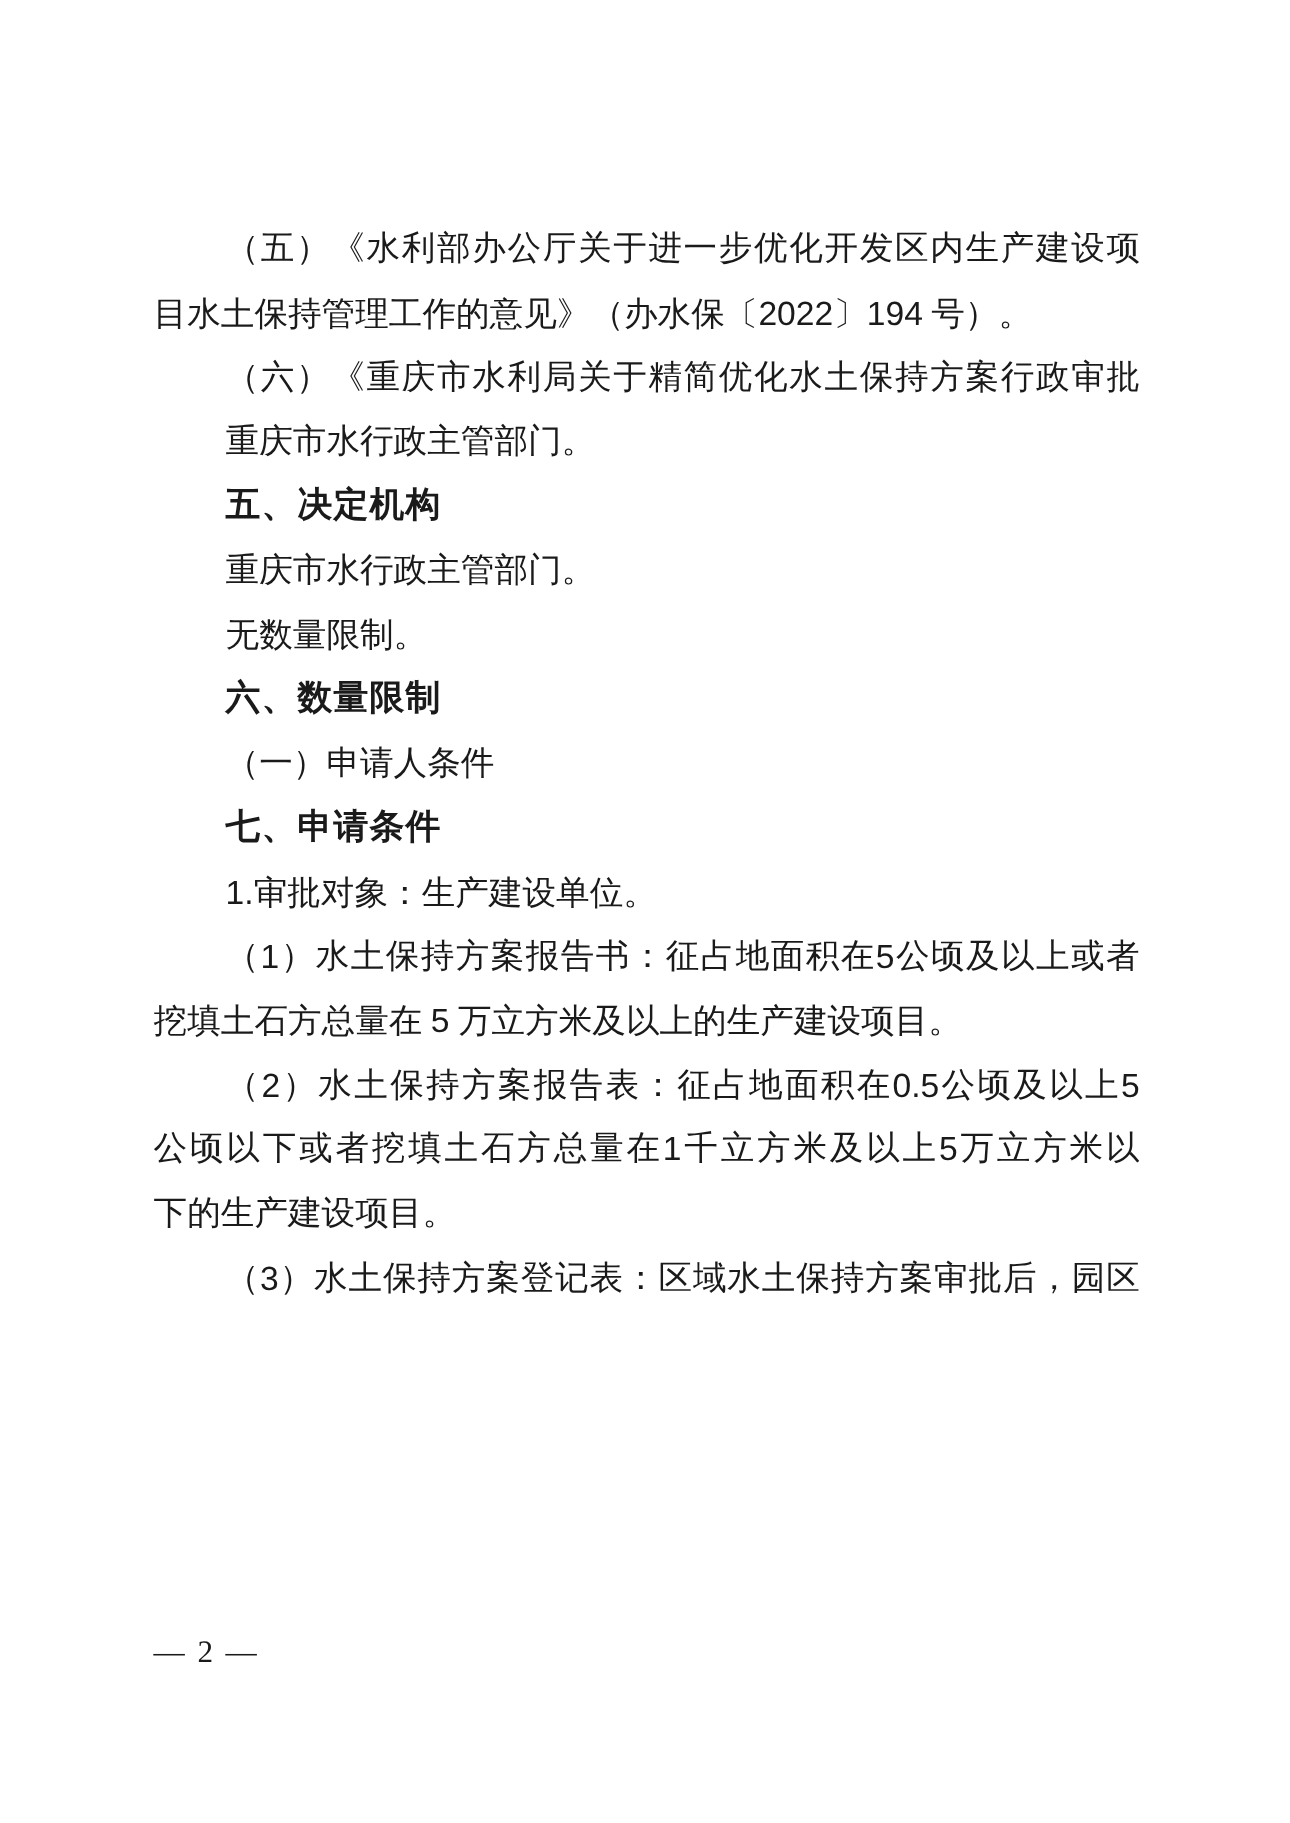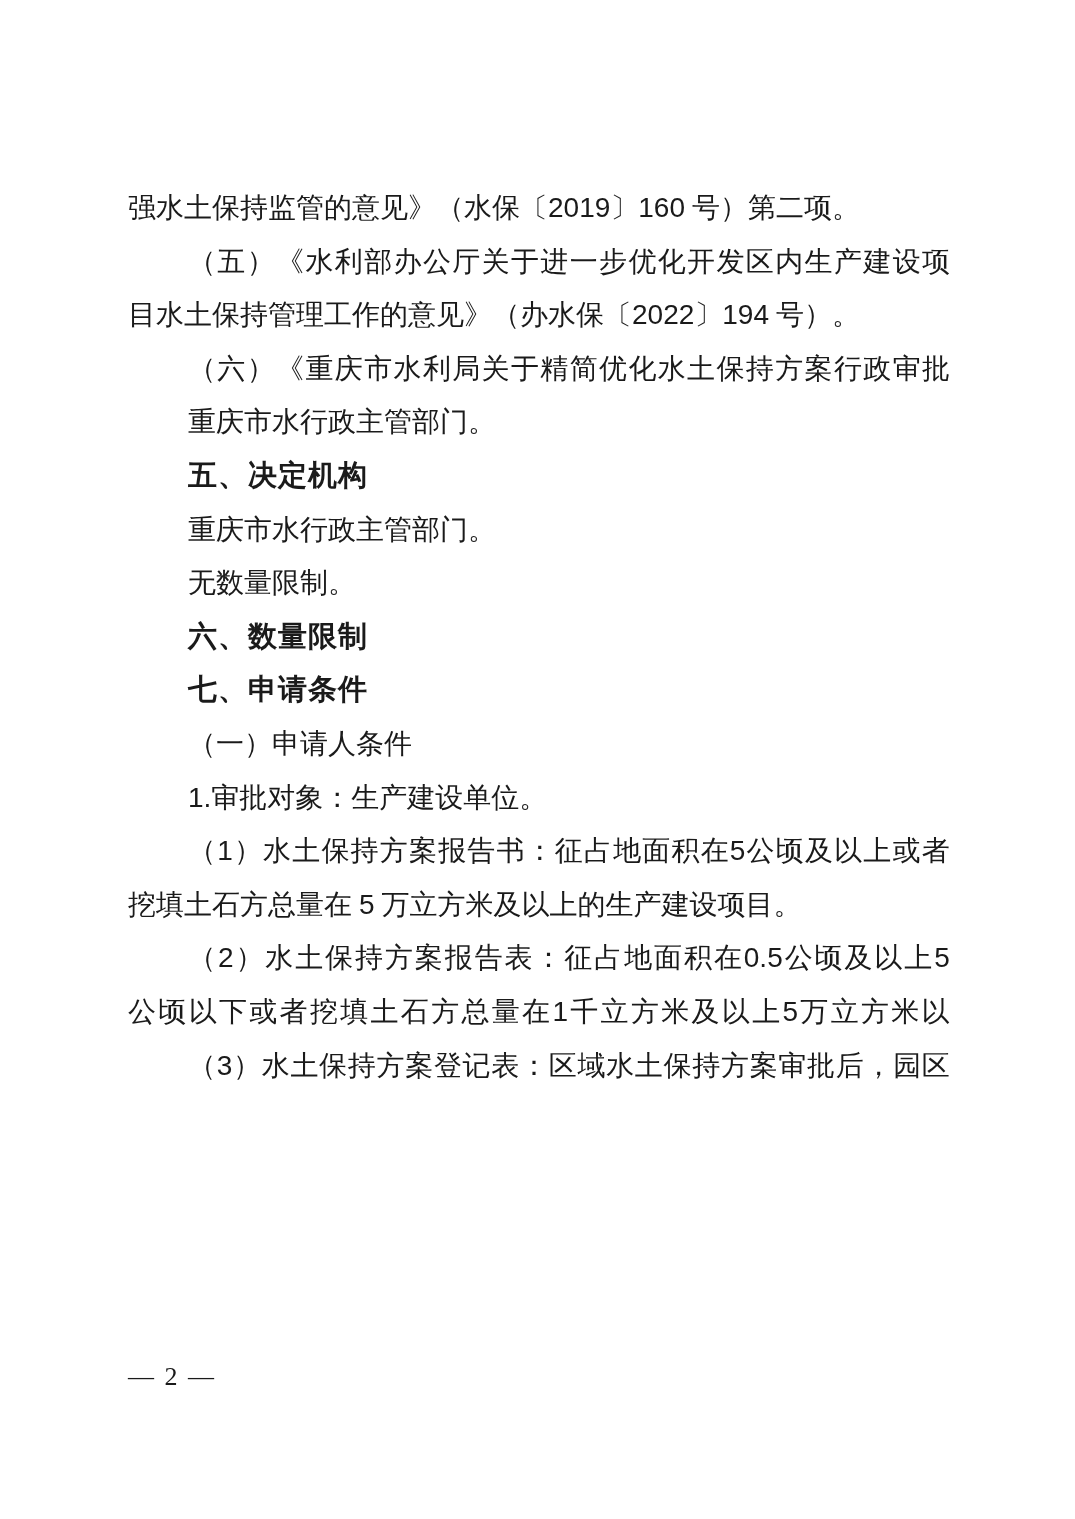--- a/index.html
+++ b/index.html
@@ -59,21 +59,20 @@
     font-size: 26px;
     color: #1a1a1a;
     letter-spacing: 2px;
   }
 </style>
 </head>
 <body>
 
 <div class="page">
   <div class="doc-body" id="body-lines">
-      <div class="line">强水土保持监管的意见》（水保〔<span class="num">2019</span>〕<span class="num">160</span> 号）第二项。</div>
       <div class="line indent full">
         <span>（</span>
         <span>五</span>
         <span>）</span>
         <span>《</span>
         <span>水</span>
         <span>利</span>
         <span>部</span>
         <span>办</span>
         <span>公</span>
@@ -122,22 +121,22 @@
         <span>行</span>
         <span>政</span>
         <span>审</span>
         <span>批</span>
       </div>
       <div class="line indent">重庆市水行政主管部门。</div>
       <div class="line heading indent">五、决定机构</div>
       <div class="line indent">重庆市水行政主管部门。</div>
       <div class="line indent">无数量限制。</div>
       <div class="line heading indent">六、数量限制</div>
+      <div class="line indent">（一）申请人条件</div>
       <div class="line heading indent">七、申请条件</div>
-      <div class="line indent">（一）申请人条件</div>
       <div class="line indent"><span class="num">1.</span>审批对象：生产建设单位。</div>
       <div class="line indent full">
         <span>（</span>
         <span class="num">1</span>
         <span>）</span>
         <span>水</span>
         <span>土</span>
         <span>保</span>
         <span>持</span>
         <span>方</span>
@@ -213,20 +212,21 @@
         <span>及</span>
         <span>以</span>
         <span>上</span>
         <span class="num">5</span>
         <span>万</span>
         <span>立</span>
         <span>方</span>
         <span>米</span>
         <span>以</span>
       </div>
+      <div class="line">下的生产建设项目。</div>
       <div class="line indent full">
         <span>（</span>
         <span class="num">3</span>
         <span>）</span>
         <span>水</span>
         <span>土</span>
         <span>保</span>
         <span>持</span>
         <span>方</span>
         <span>案</span>

